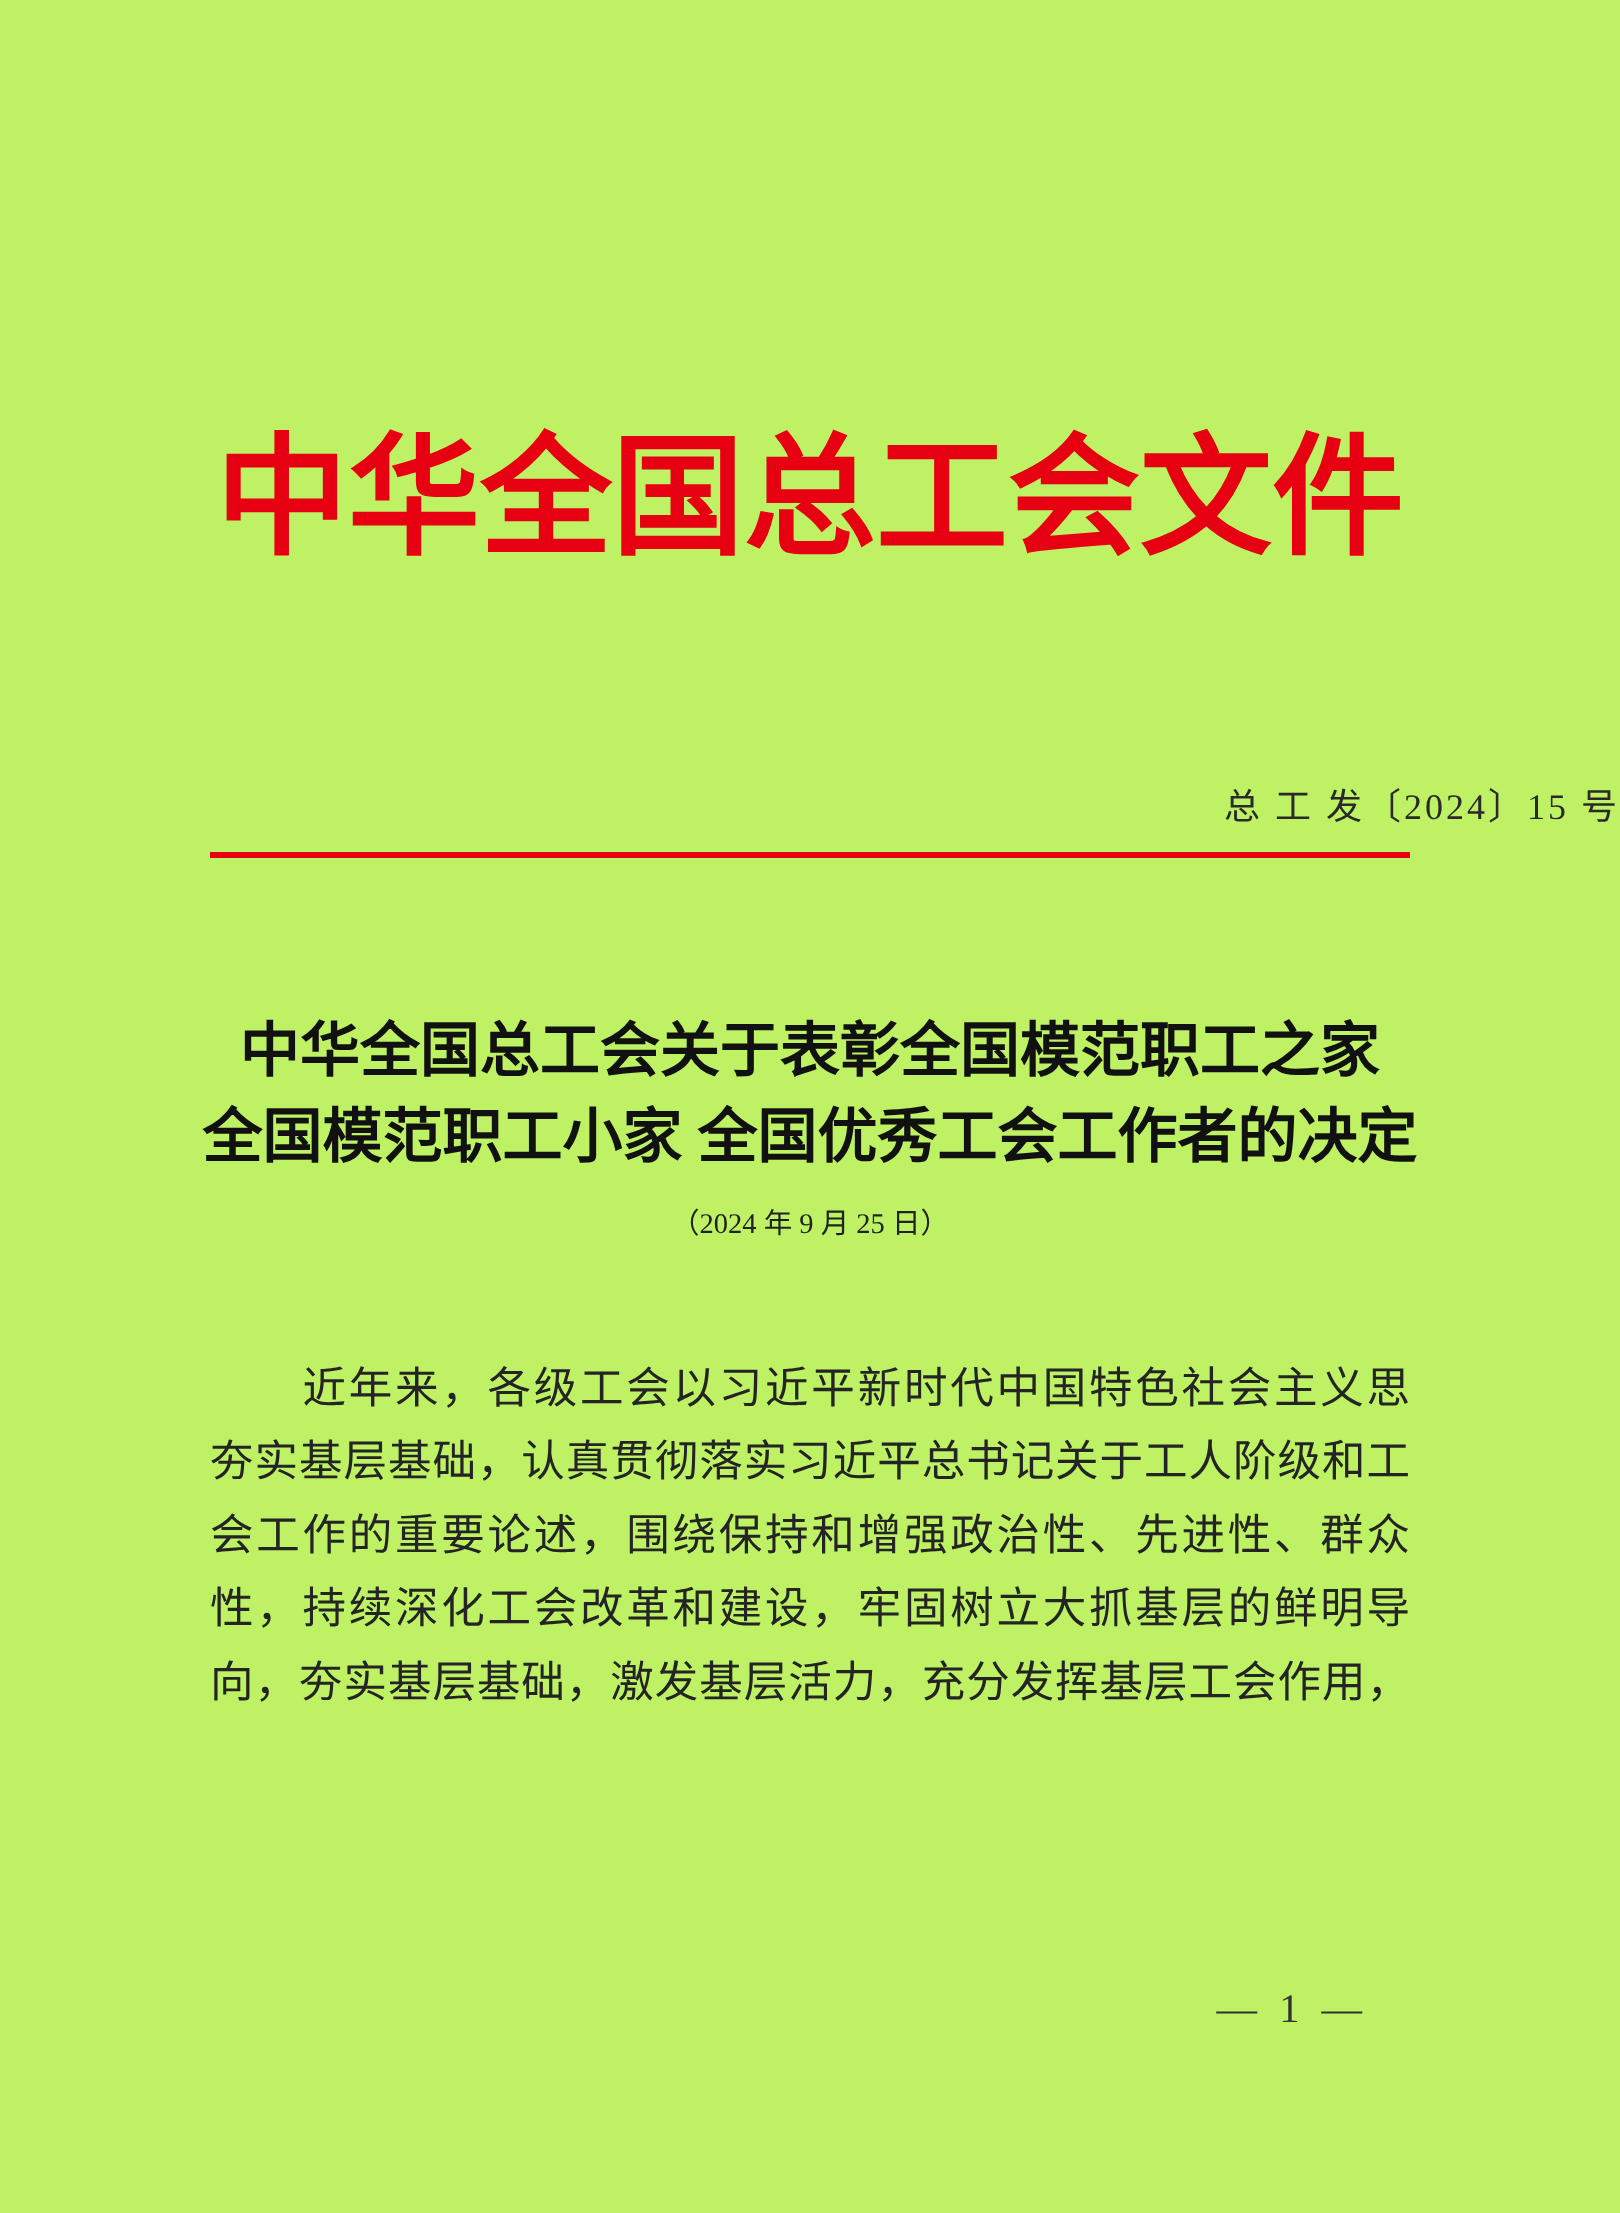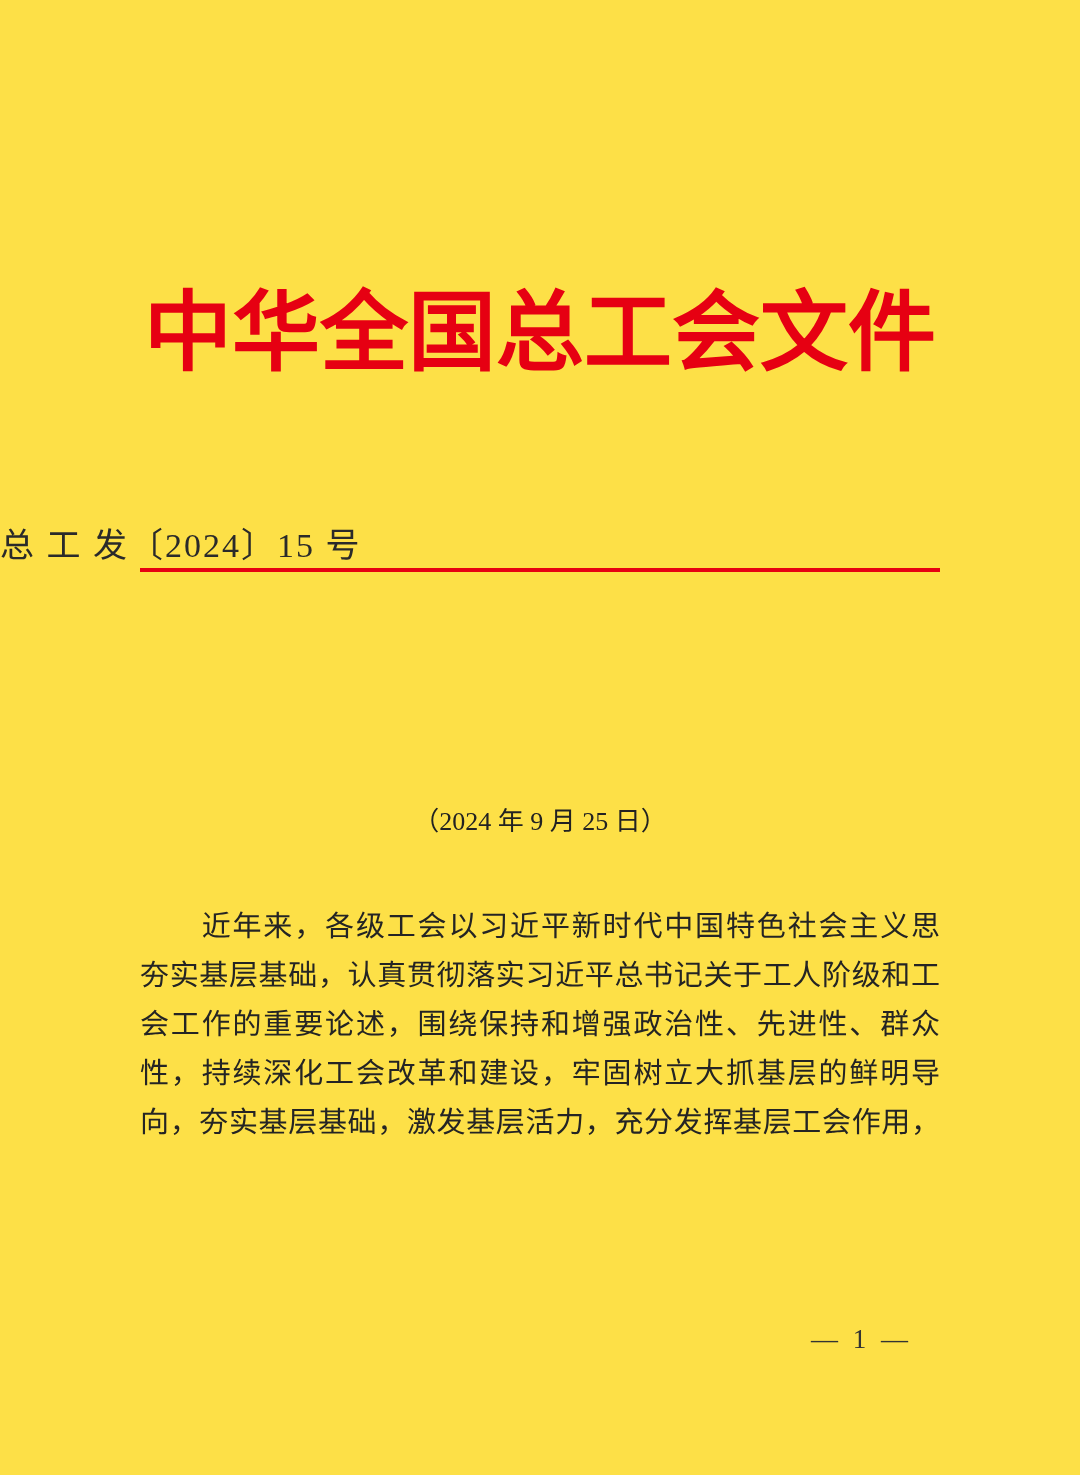--- a/index.html
+++ b/index.html
@@ -11,42 +11,42 @@
     width: 1080px;
     height: 1475px;
     position: relative;
     font-family: "Liberation Serif", "DejaVu Serif", serif;
     color: #1a1a1a;
     overflow: hidden;
   }
   .page {
     position: absolute;
     inset: 0;
-    background: #fde047;
+    background: #bef264;
     padding-left: 24px;
   }
   .header-title {
     position: absolute;
     top: 283px;
     left: 0;
     width: 100%;
     text-align: center;
     font-size: 88px;
     font-weight: bold;
     line-height: 1.15;
     color: var(--accent-red, #e60012);
     white-space: nowrap;
   }
   .doc-number {
     position: absolute;
     top: 518px;
     left: 0;
     width: 100%;
-    text-align: left;
-    font-size: 34px;
+    text-align: right;
+    font-size: 24px;
     letter-spacing: 2px;
     color: #2a2a2a;
   }
   .red-divider {
     position: absolute;
     top: 568px;
     left: 140px;
     width: 800px;
     height: 4px;
     background: var(--accent-red, #e60012);
@@ -62,21 +62,21 @@
     line-height: 57px;
     color: #111111;
     white-space: nowrap;
   }
   .doc-date {
     position: absolute;
     top: 800px;
     left: 0;
     width: 100%;
     text-align: center;
-    font-size: 26px;
+    font-size: 19px;
     color: #222222;
   }
   .body-text {
     position: absolute;
     top: 902px;
     left: 140px;
     width: 800px;
     font-size: 29px;
     line-height: 49px;
     color: #242424;
@@ -102,20 +102,24 @@
 <body>
 
 <div class="page">
 
   <div class="header-title">中华全国总工会文件</div>
 
   <div class="doc-number">总 工 发〔2024〕15 号</div>
 
   <div class="red-divider"></div>
 
+  <div class="doc-title">
+    <div>中华全国总工会关于表彰全国模范职工之家</div>
+    <div>全国模范职工小家 全国优秀工会工作者的决定</div>
+  </div>
 
   <div class="doc-date">（2024 年 9 月 25 日）</div>
 
   <div class="body-text">
     <div class="body-line">　　近年来，各级工会以习近平新时代中国特色社会主义思</div>
     <div class="body-line">夯实基层基础，认真贯彻落实习近平总书记关于工人阶级和工</div>
     <div class="body-line">会工作的重要论述，围绕保持和增强政治性、先进性、群众</div>
     <div class="body-line">性，持续深化工会改革和建设，牢固树立大抓基层的鲜明导</div>
     <div class="body-line">向，夯实基层基础，激发基层活力，充分发挥基层工会作用，</div>
   </div>

